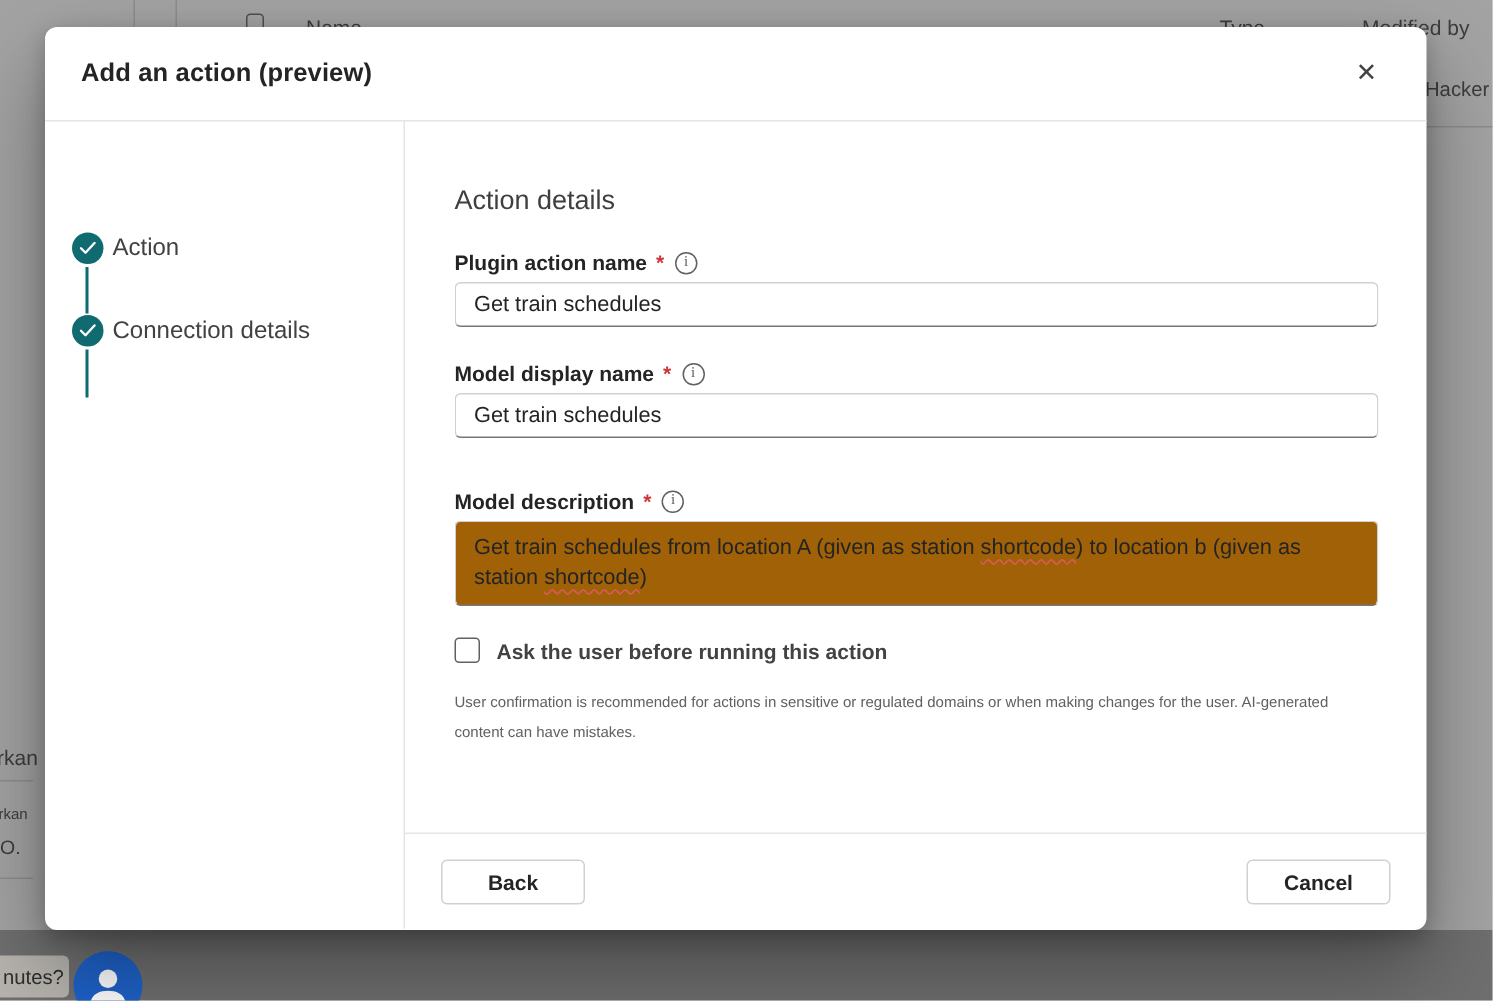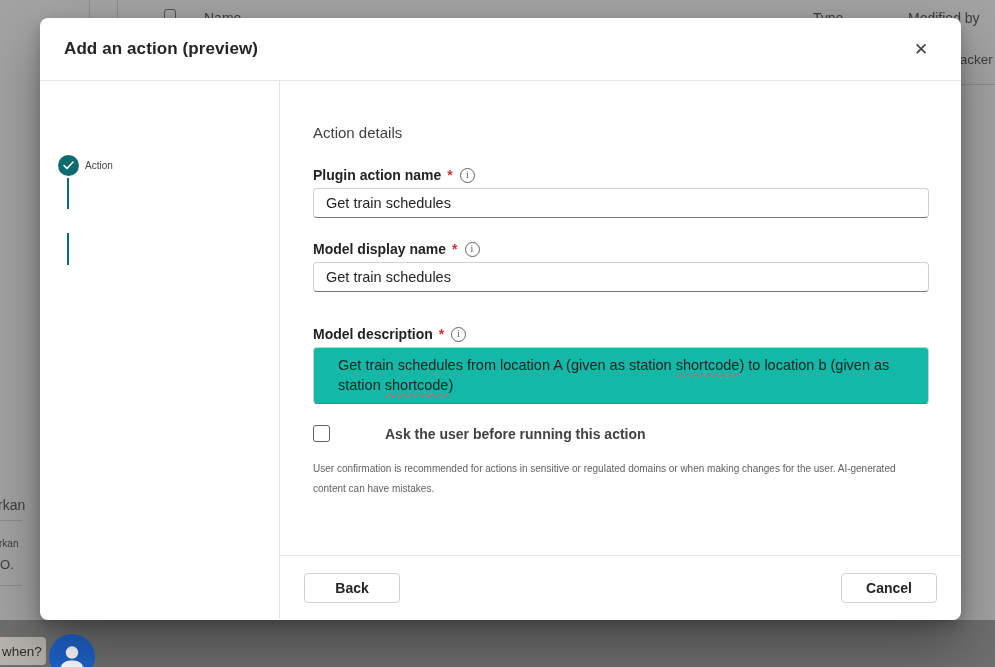--- a/index.html
+++ b/index.html
@@ -32,21 +32,21 @@
   .bg-ldiv2 { position: absolute; left: 0; top: 585px; width: 22px; height: 1px; background: #8d8d8d; }
   .bg-bottomstrip { position: absolute; left: 0; top: 620px; width: 995px; height: 47px; background: #6f6f6f; }
   .bg-chatbox { position: absolute; left: -8px; top: 637px; width: 54px; height: 28px;
     background: #b7b4ae; border-radius: 4px; display: flex; align-items: center; padding-left: 10px; }
   .bg-chatbox span { font-size: 13.5px; color: #2e2e2e; white-space: nowrap; }
   .bg-avatar { position: absolute; left: 49px; top: 634px; width: 46px; height: 46px;
     border-radius: 50%; background: #1e62c9; display: flex; align-items: center; justify-content: center; overflow: hidden; }
 
   
   .dialog {
-    position: absolute; left: 40px; top: 18px; width: 921px; height: 602px;
+    position: absolute; left: 30px; top: 18px; width: 921px; height: 602px;
     background: #ffffff; border-radius: 8px;
     box-shadow: 0 26px 58px rgba(0,0,0,0.35), 0 5px 14px rgba(0,0,0,0.22);
   }
   .dlg-header {
     height: 63px; display: flex; align-items: center; padding: 0 24px;
     border-bottom: 1px solid #e5e5e5; position: relative;
   }
   .dlg-title { font-size: 17px; font-weight: 700; color: #242424; letter-spacing: 0.1px; }
   .dlg-close {
     position: absolute; right: 24px; top: 15px; width: 32px; height: 32px;
@@ -62,61 +62,61 @@
   .step-connector.c1 { top: 97px; height: 31px; }
   .step-connector.c2 { top: 152px; height: 32px; }
   .step { position: absolute; left: 18px; display: flex; align-items: center; gap: 6px; cursor: pointer; }
   .step.s1 { top: 74px; }
   .step.s2 { top: 129px; }
   .step.s3 { top: 185px; }
   .step-circle {
     width: 21px; height: 21px; border-radius: 50%; background: #0f6b6f;
     display: flex; align-items: center; justify-content: center; flex: 0 0 21px;
   }
-  .step-label { font-size: 10px; color: #424242; white-space: nowrap; }
+  .step-label { font-size: 16px; color: #424242; white-space: nowrap; }
 
   
   .panel { position: absolute; left: 240px; right: 0; top: 0; bottom: 64px; padding: 40px 32px 0 33px; overflow: hidden; }
-  .panel-heading { font-size: 15px; font-weight: 400; color: #3f3f3f; line-height: 24px; }
+  .panel-heading { font-size: 18px; font-weight: 400; color: #3f3f3f; line-height: 24px; }
   .field-label-row { display: flex; align-items: center; gap: 5px; line-height: 20px; }
   .field-label { font-size: 14px; font-weight: 600; color: #242424; }
   .req { color: #d13438; font-size: 14px; font-weight: 600; padding-left: 1px; }
   .info-icon {
     width: 15px; height: 15px; border: 1px solid #616161; border-radius: 50%;
     font-size: 10px; color: #616161; display: inline-flex; align-items: center; justify-content: center;
     font-style: normal; margin-left: 2px; cursor: default; font-family: "Liberation Serif", serif;
   }
   .f1 { margin-top: 20px; }
   .f2 { margin-top: 21px; }
   .f3 { margin-top: 32px; }
   .text-input {
     margin-top: 3px; width: 616px; height: 30px;
     border: 1px solid #d1d1d1; border-bottom-color: #767676; border-radius: 4px;
     padding: 11px 12px; font-size: 14.5px; color: #242424; background: #fff;
     font-family: "Liberation Sans", sans-serif; outline: none; display: block;
   }
   .text-area {
     margin-top: 3px; width: 616px; height: 57px;
     border: 1px solid #d1d1d1; border-bottom-color: #767676; border-radius: 4px;
-    padding: 7px 24px; font-size: 14.5px; color: #242424; background: #14b8a6;
+    padding: 7px 12px; font-size: 14.5px; color: #242424; background: #a16207;
     line-height: 20px; cursor: text;
   }
   .squiggle {
     text-decoration-line: underline;
     text-decoration-style: wavy;
     text-decoration-color: #d85a5a;
     text-decoration-thickness: 1px;
     text-underline-offset: 3px;
   }
   .checkbox-row { margin-top: 21px; display: flex; align-items: center; gap: 11px; }
   .checkbox {
     width: 17px; height: 17px; border: 1.5px solid #616161; border-radius: 3px;
     background: #fff; cursor: pointer; flex: 0 0 17px;
   }
-  .checkbox-label { font-size: 14px; font-weight: 600; color: #424242; margin-left: 44px; }
+  .checkbox-label { font-size: 14px; font-weight: 600; color: #424242; }
   .help-text { margin-top: 17px; width: 606px; font-size: 10px; line-height: 19.5px; color: #616161; }
 
   
   .dlg-footer {
     position: absolute; left: 240px; right: 0; bottom: 0; height: 64px;
     border-top: 1px solid #e5e5e5; display: flex; align-items: center;
     justify-content: space-between; padding: 0 24px;
   }
   .btn {
     min-width: 96px; height: 30px; background: #fff; border: 1px solid #d1d1d1;
@@ -141,21 +141,21 @@
     <div class="bg-hdiv"></div>
 
     <div class="frag bg-rkan">rkan</div>
     <div class="bg-ldiv1"></div>
     <div class="frag bg-nutes">rkan</div>
     <div class="frag bg-o">O.</div>
     <div class="bg-ldiv2"></div>
 
     <div class="bg-bottomstrip"></div>
     <div class="bg-chatbox">
-      <span>when?</span>
+      <span>nutes?</span>
     </div>
     <div class="bg-avatar">
       <svg width="34" height="34" viewBox="0 0 34 34">
         <circle cx="17" cy="12.5" r="6.2" fill="#ffffff"></circle>
         <path d="M5 31 C5 23.5 10.3 20.5 17 20.5 C23.7 20.5 29 23.5 29 31 Z" fill="#ffffff"></path>
       </svg>
     </div>
   </div>
 
   <div class="dialog">
@@ -175,20 +175,28 @@
 
         <div class="step s1">
           <span class="step-circle">
             <svg width="11" height="9" viewBox="0 0 11 9">
                 <polyline points="1,4.5 4,7.5 10,1" fill="none" stroke="#ffffff" stroke-width="1.6" stroke-linecap="round" stroke-linejoin="round"></polyline>
               </svg>
           </span>
           <span class="step-label">Action</span>
         </div>
 
+        <div class="step s2">
+          <span class="step-circle">
+            <svg width="11" height="9" viewBox="0 0 11 9">
+                <polyline points="1,4.5 4,7.5 10,1" fill="none" stroke="#ffffff" stroke-width="1.6" stroke-linecap="round" stroke-linejoin="round"></polyline>
+              </svg>
+          </span>
+          <span class="step-label">Connection details</span>
+        </div>
 
       </nav>
 
       <section class="panel">
         <h2 class="panel-heading">Action details</h2>
 
         <div class="field-label-row f1">
           <span class="field-label">Plugin action name</span>
           <span class="req">*</span>
           <span class="info-icon">i</span>

